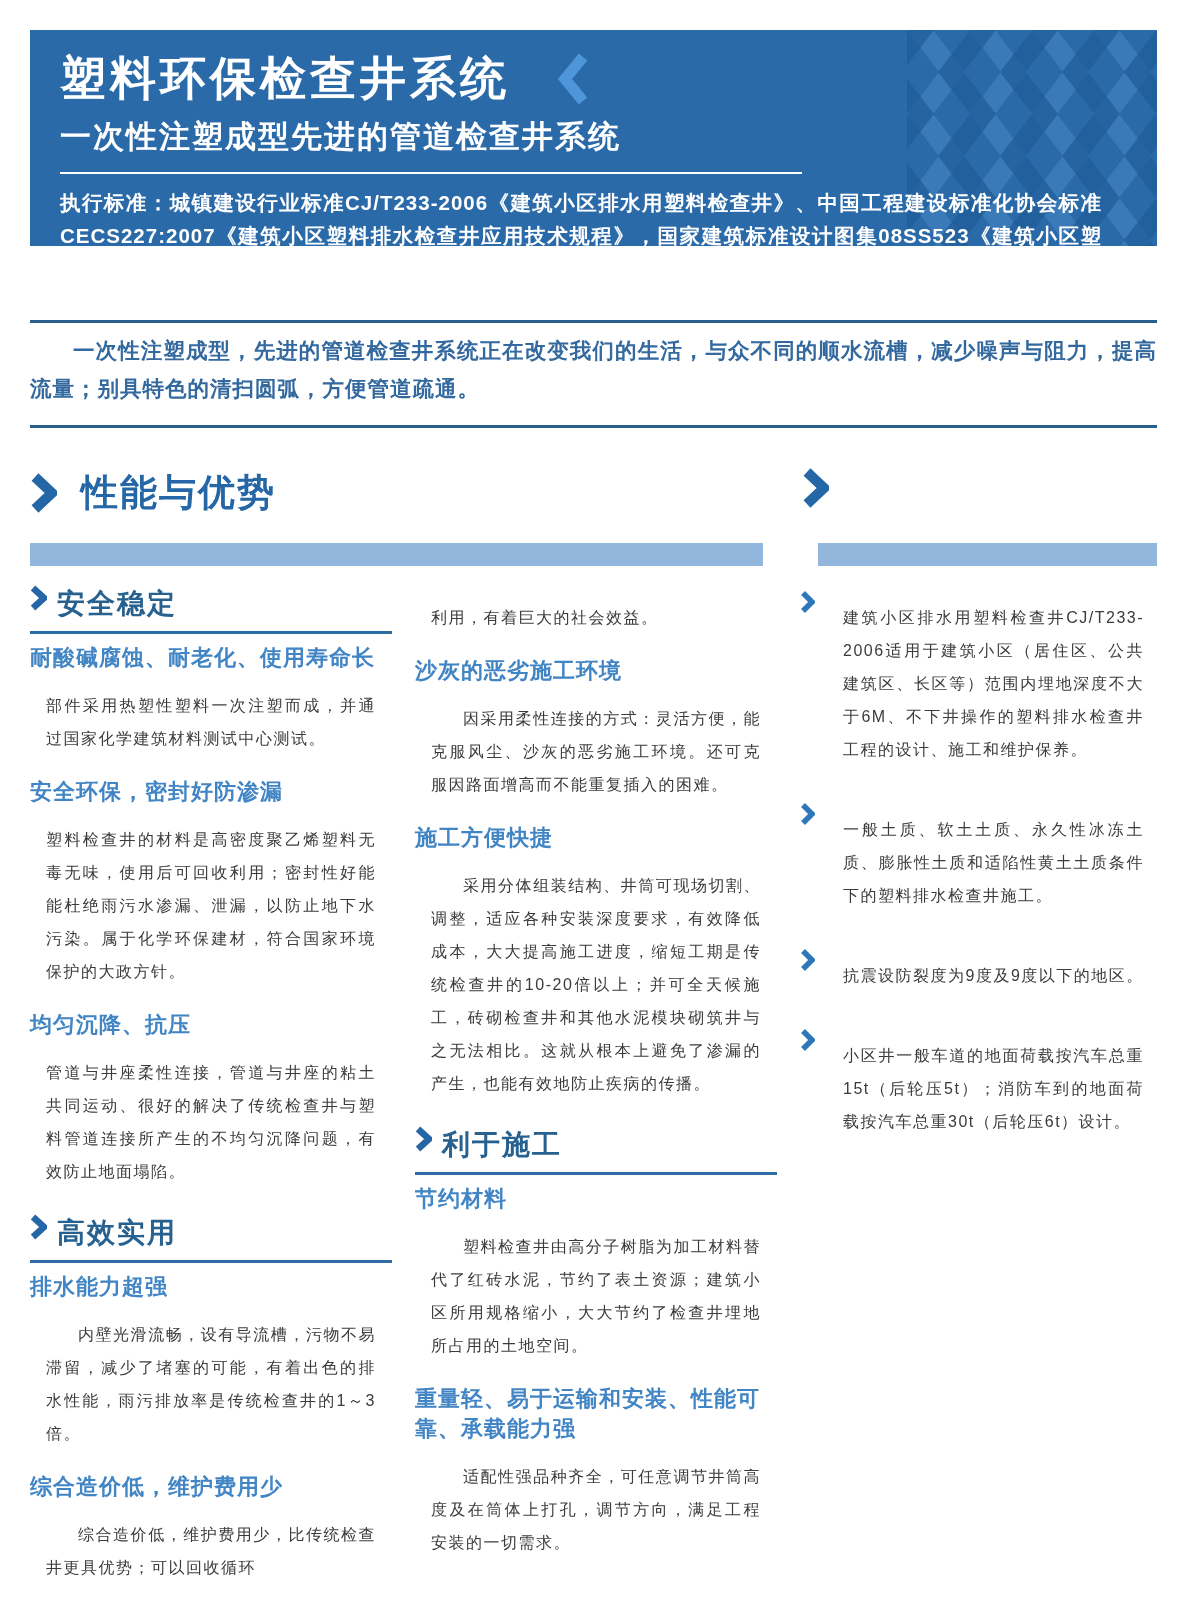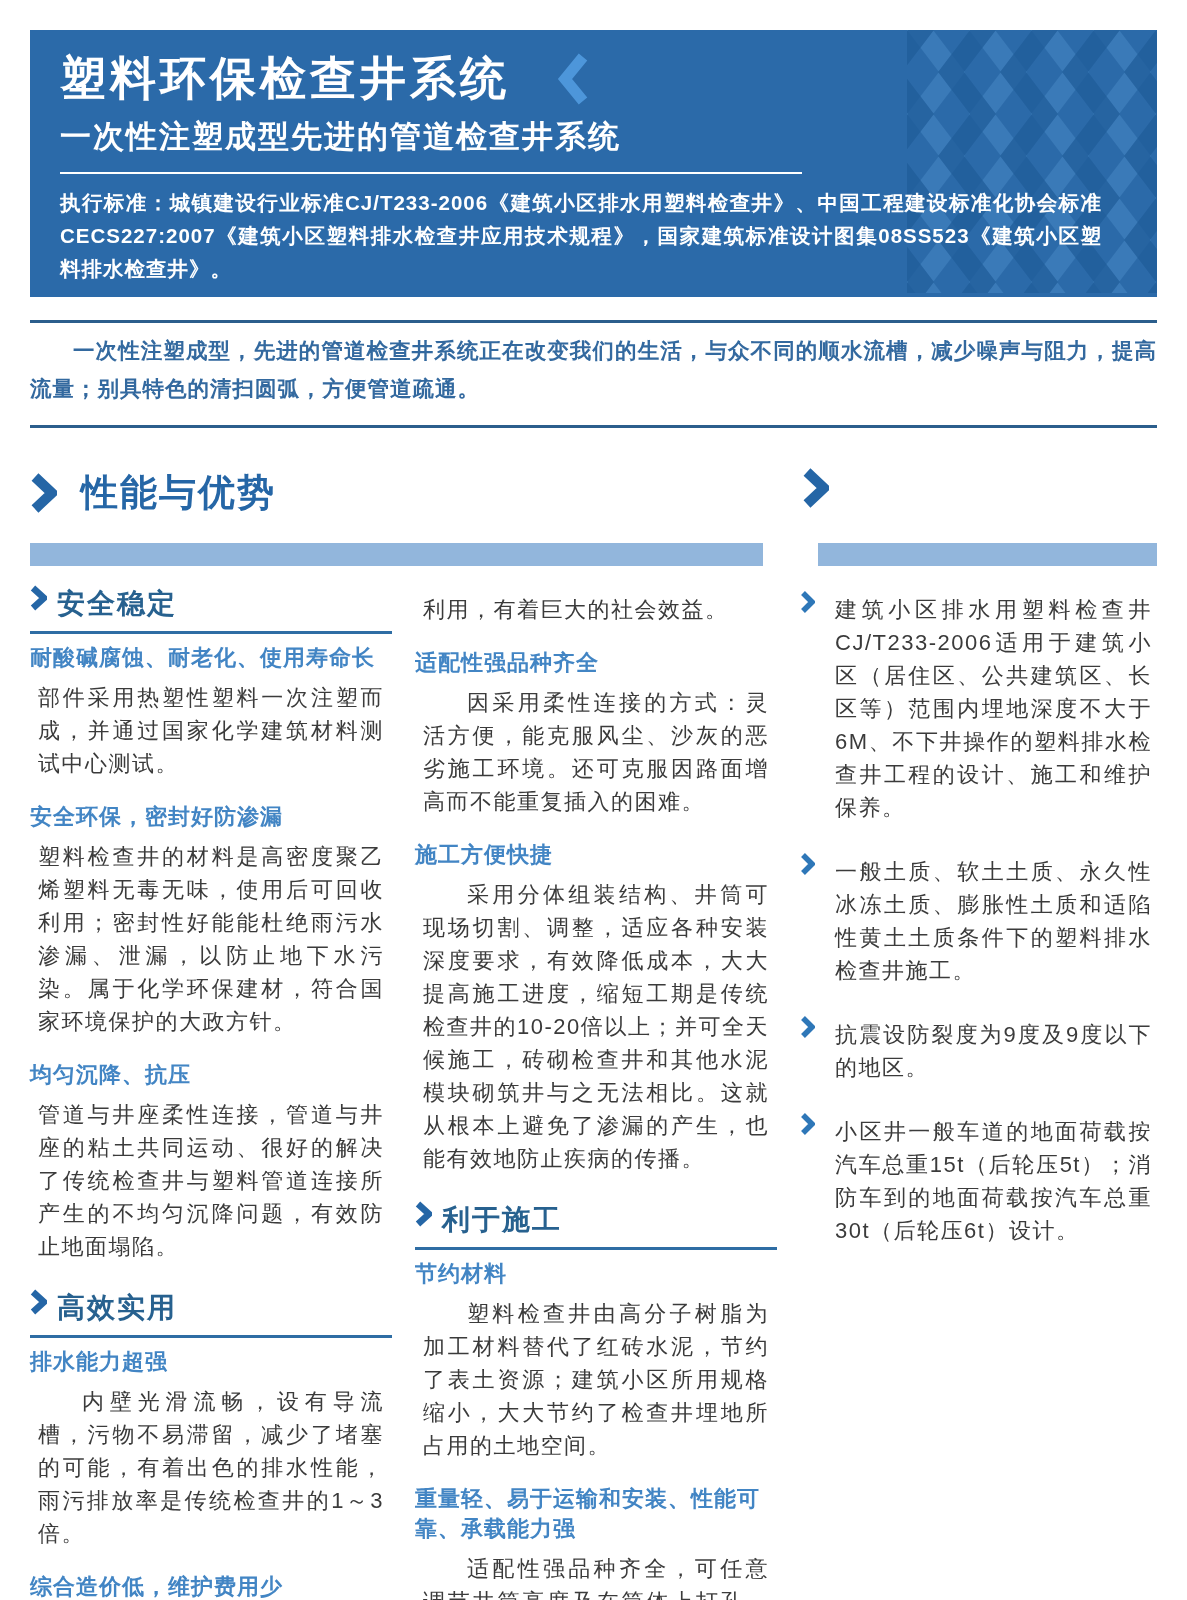--- a/index.html
+++ b/index.html
@@ -3,21 +3,21 @@
 <meta charset="utf-8">
 <style>
   html,body{margin:0;padding:0;}
   body{
     width:1187px;height:1600px;position:relative;background:#ffffff;
     font-family:"Liberation Sans","DejaVu Sans",sans-serif;
     -webkit-font-smoothing:antialiased;overflow:hidden;
   }
   
   .banner{
-    position:absolute;left:30px;top:30px;width:1127px;height:267px;
+    position:absolute;left:30px;top:30px;width:1127px;height:216px;
     background:#2b6aa9;overflow:hidden;box-sizing:border-box;
     padding:20px 30px 0 30px;color:#fff;
   }
   .banner-pattern{position:absolute;right:0;top:0;height:263px;width:250px;pointer-events:none;}
   .banner-title-row{display:flex;align-items:center;position:relative;z-index:2;}
   .banner-title{font-size:46px;font-weight:bold;letter-spacing:4px;line-height:56px;}
   .banner-mark{margin-left:46px;margin-top:2px;}
   .banner-subtitle{position:relative;z-index:2;font-size:31px;font-weight:bold;letter-spacing:2px;margin-top:12px;line-height:38px;}
   .banner-rule{position:relative;z-index:2;width:742px;height:2px;background:#ffffff;margin-top:16px;}
   .banner-standards{
@@ -52,21 +52,21 @@
     font-size:28px;font-weight:bold;color:#27618f;letter-spacing:2px;
     border-bottom:3px solid #2e6da4;padding-bottom:8px;margin:0;
   }
   .sub-header.spaced{margin-top:26px;}
   .feature-title{
     font-size:22px;font-weight:bold;color:#4285c4;letter-spacing:1px;
     line-height:30px;margin:22px 0 4px 0;
   }
   .sub-header + .feature-title{margin-top:9px;}
   .body{
-    margin:8px;font-size:22px;line-height:33px;color:#3b3b3b;font-weight:500;
+    margin:16px;font-size:16px;line-height:33px;color:#3b3b3b;font-weight:500;
     letter-spacing:1.5px;text-align:justify;text-justify:inter-character;
   }
   .body.ind{text-indent:2em;}
   
   .app-list{list-style:none;margin:0;padding:0;}
   .app-list li{display:flex;gap:12px;margin:0 0 15px 0;}
   .app-list .chev{flex:0 0 auto;margin-top:6px;}
   .app-list .li-text{flex:1;}
 </style>
 </head>
@@ -136,21 +136,21 @@
   </div>
   <div class="feature-title">排水能力超强</div>
   <p class="body ind">内壁光滑流畅，设有导流槽，污物不易滞留，减少了堵塞的可能，有着出色的排水性能，雨污排放率是传统检查井的1～3倍。</p>
   <div class="feature-title">综合造价低，维护费用少</div>
   <p class="body ind">综合造价低，维护费用少，比传统检查井更具优势；可以回收循环</p>
 </div>
 
 <div class="col col2">
   <p class="body">利用，有着巨大的社会效益。</p>
 
-  <div class="feature-title">适配性强品种齐全</div>
+  <div class="feature-title">沙灰的恶劣施工环境</div>
   <p class="body ind">因采用柔性连接的方式：灵活方便，能克服风尘、沙灰的恶劣施工环境。还可克服因路面增高而不能重复插入的困难。</p>
 
   <div class="feature-title">施工方便快捷</div>
   <p class="body ind">采用分体组装结构、井筒可现场切割、调整，适应各种安装深度要求，有效降低成本，大大提高施工进度，缩短工期是传统检查井的10-20倍以上；并可全天候施工，砖砌检查井和其他水泥模块砌筑井与之无法相比。这就从根本上避免了渗漏的产生，也能有效地防止疾病的传播。</p>
 
   <div class="sub-header spaced">
     <svg width="17" height="26" viewBox="0 0 17 26">
         <path d="M3 3 L14 13 L3 23" stroke="#2566a6" stroke-width="6.5" fill="none"></path>
       </svg>
     <span>利于施工</span>

